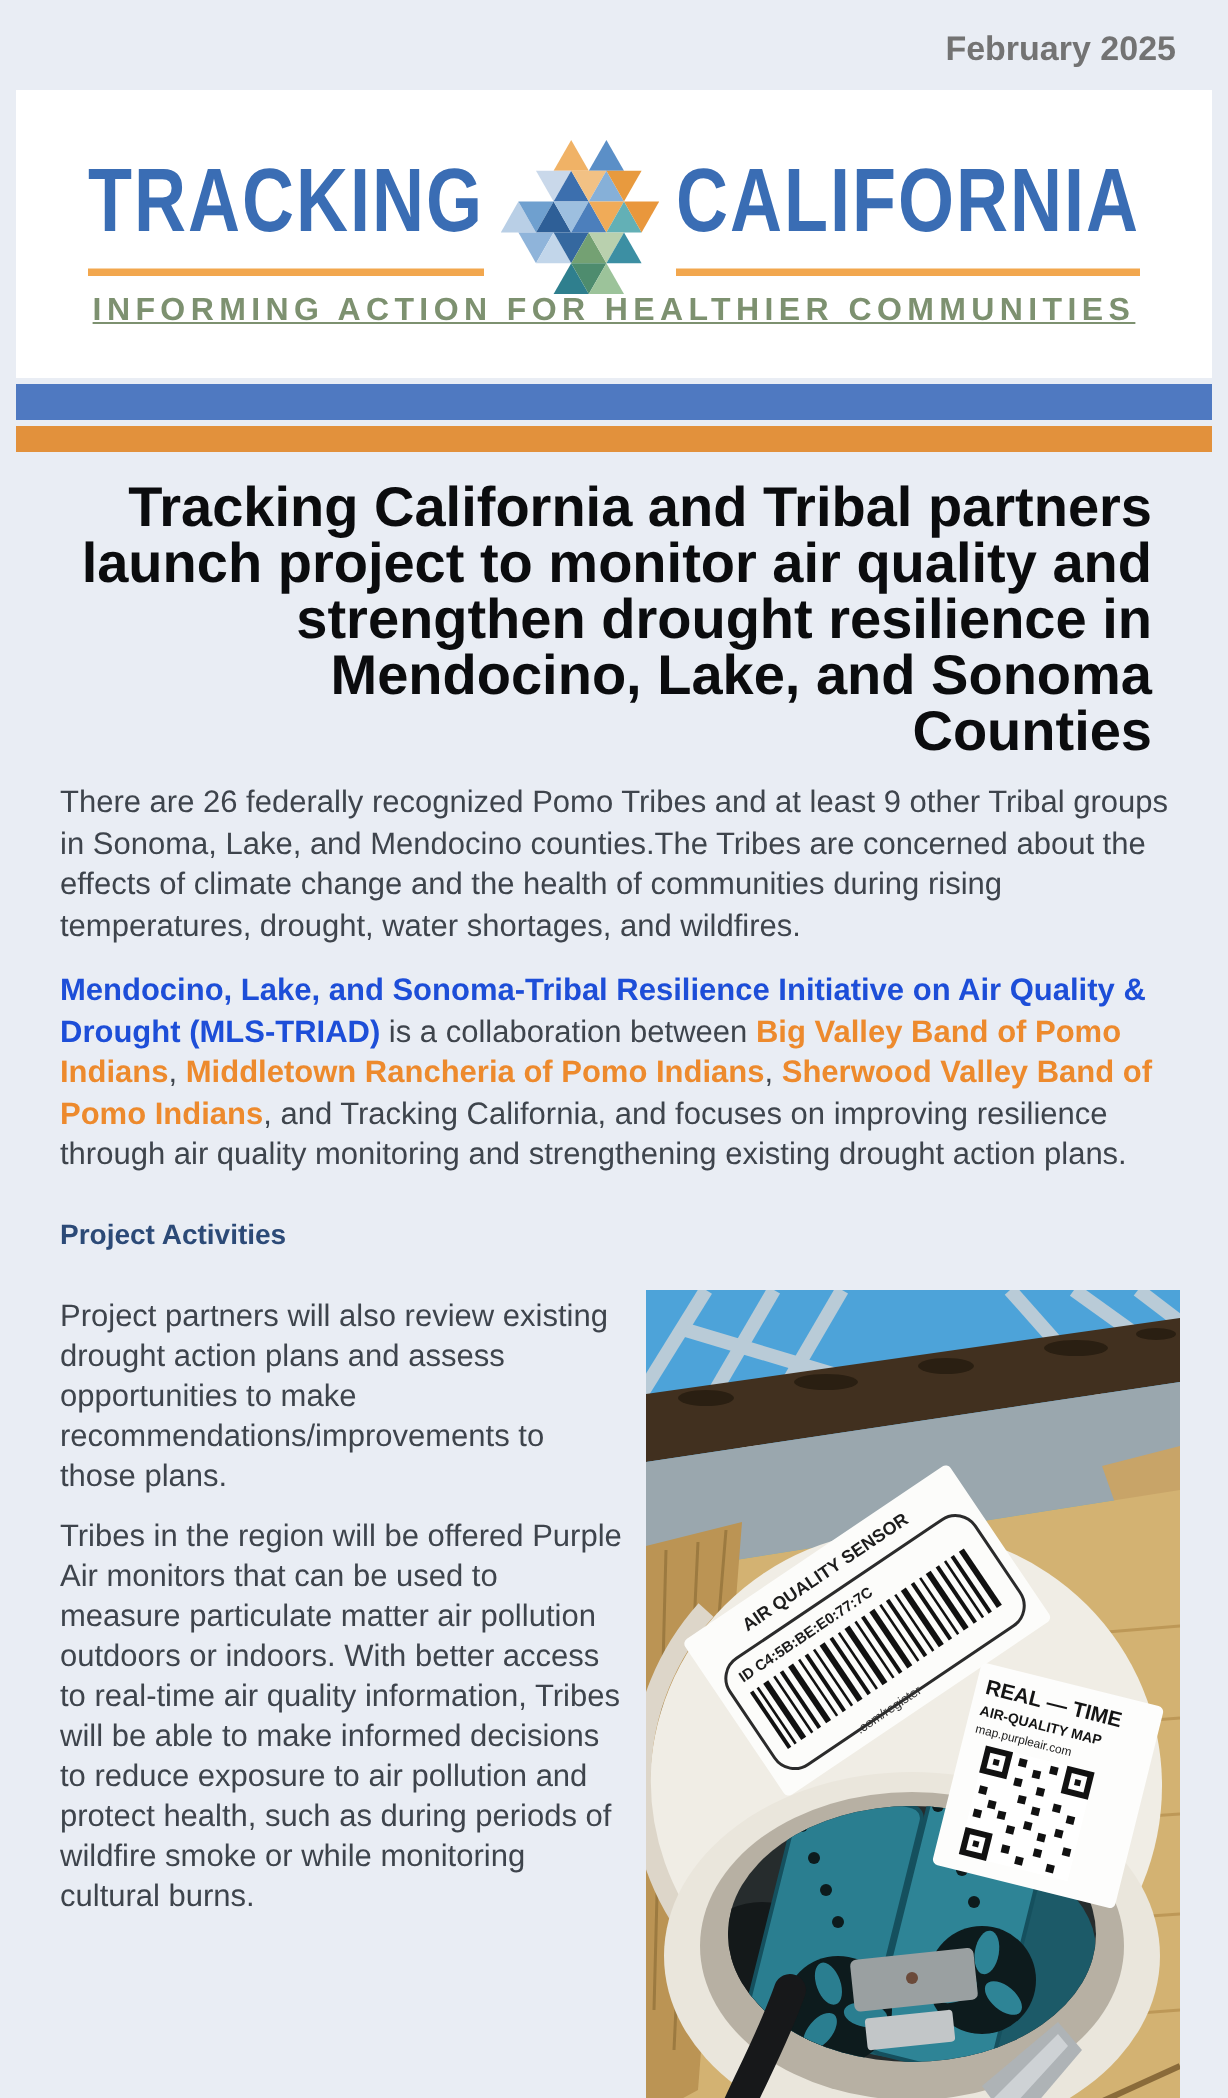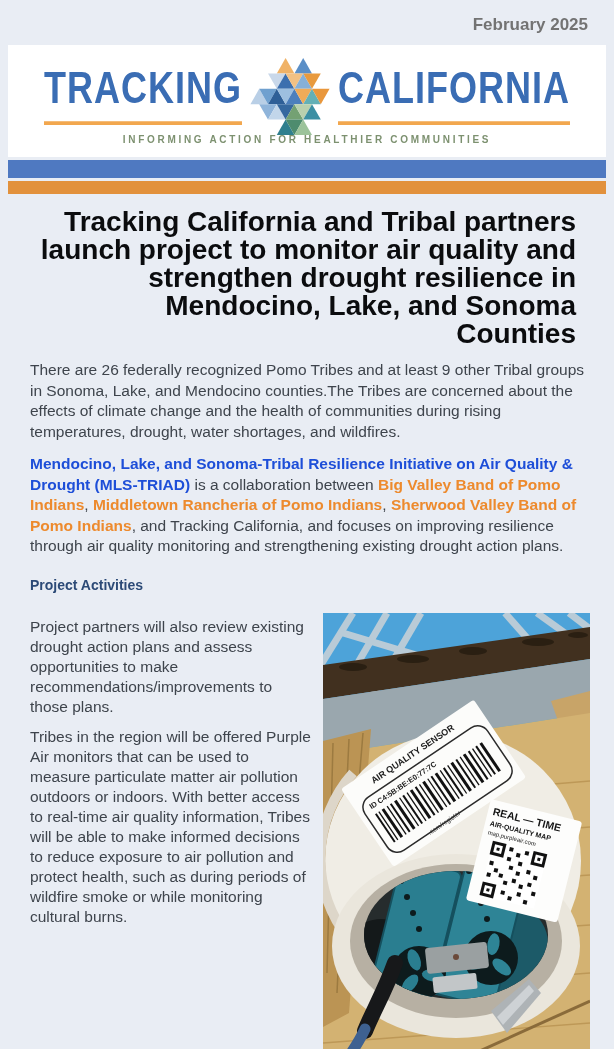--- a/index.html
+++ b/index.html
@@ -7,35 +7,36 @@
     width:614px;height:1049px;overflow:hidden;
     background:#e9edf4;
     font-family:"Liberation Sans",sans-serif;
     position:relative;
   }
   .date-row{
     padding:15px 26px 0 0;text-align:right;
     font-size:17px;font-weight:bold;color:#737373;
   }
   .logo-box{
-    margin:10px 8px 0;background:#ffffff;height:112px;
+    margin:10px 8px 0;background:#ffffff;height:144px;
     display:flex;flex-direction:column;align-items:center;justify-content:center;
   }
   .logo-row{display:flex;align-items:flex-end;}
   .logo-word{
     display:inline-block;
     font-size:36px;font-weight:bold;color:#3a6db4;letter-spacing:1px;
     transform:scaleY(1.25);transform-origin:bottom;
     padding-bottom:9px;border-bottom:3px solid #f2a74e;
     line-height:1;
   }
   .logo-mark{margin:0 4px -14px;position:relative;z-index:2;}
   .tagline{
-    margin-top:9px;font-size:10px;font-weight:bold;color:#7d9170;letter-spacing:2.7px;
+    margin-top:9px;font-size:16px;font-weight:bold;color:#7d9170;letter-spacing:2.7px;
     white-space:nowrap;
+    text-decoration:underline;
   }
   .bar{margin:3px 8px 0;}
   .bar-blue{height:18px;background:#4f79c1;}
   .bar-orange{height:13px;background:#e2913c;}
   h1.title{
     margin:14px 38px 0;text-align:right;
     font-size:28px;line-height:28px;color:#0b0c0e;font-weight:bold;
   }
   .content{
     padding:0 30px;color:#3e444c;font-size:15.5px;line-height:20.5px;

